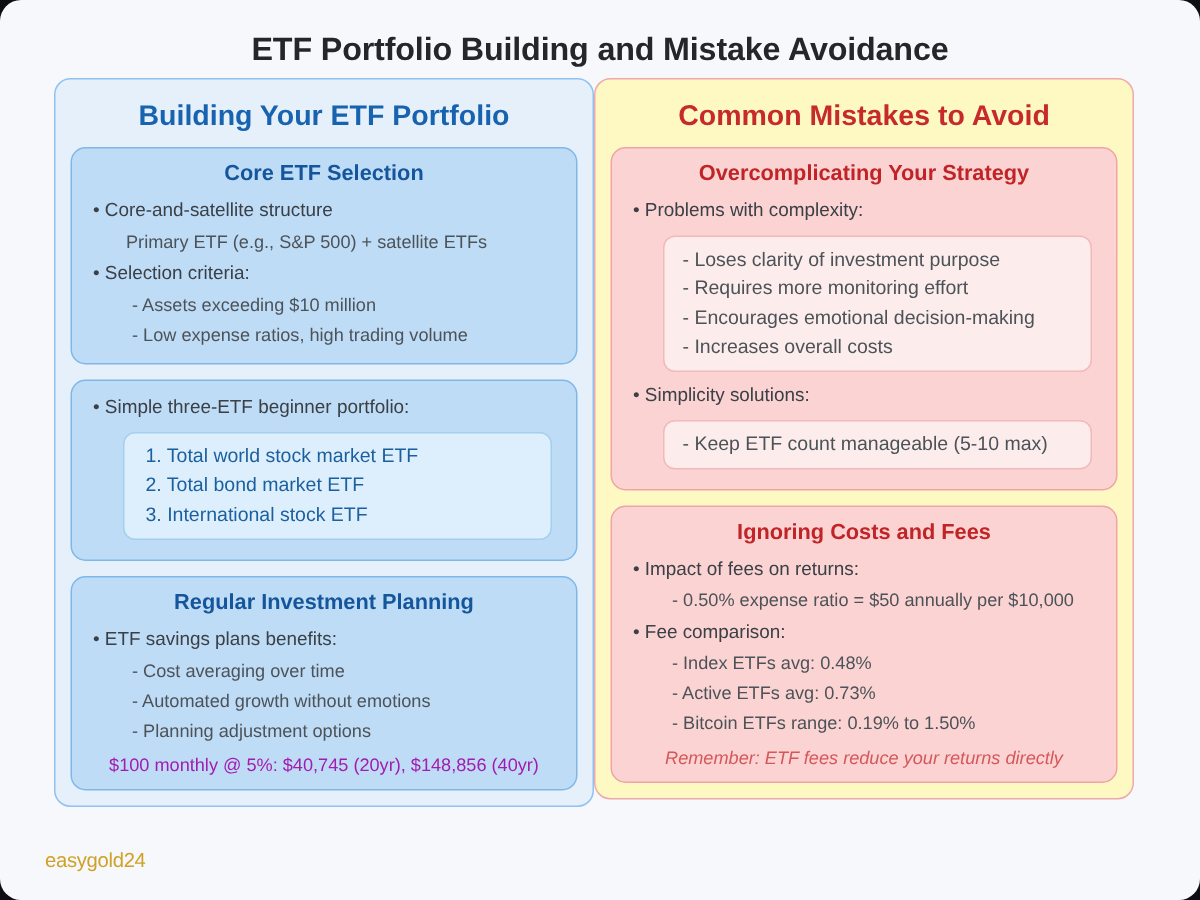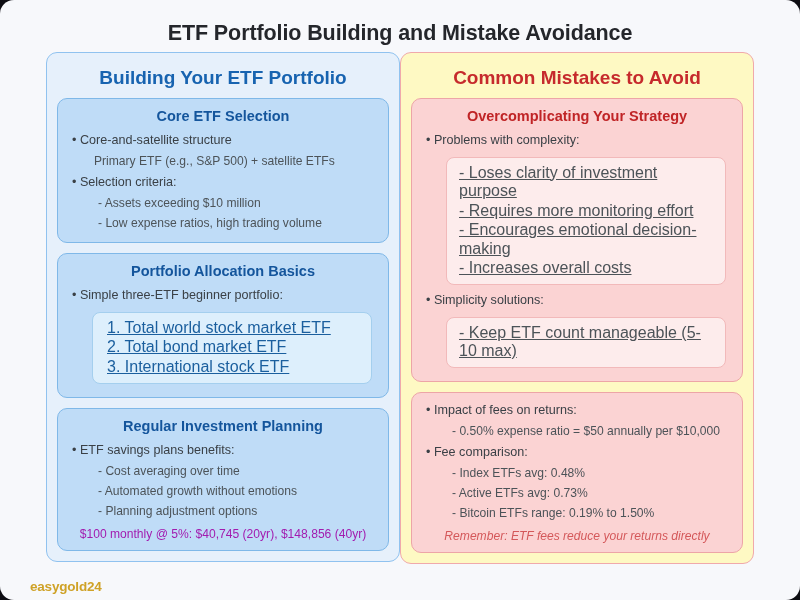--- a/index.html
+++ b/index.html
@@ -28,21 +28,21 @@
     font-weight: bold;
     color: #24262b;
     letter-spacing: -0.1px;
     padding-top: 15px;
     height: 52px;
     line-height: 36px;
   }
 
   .columns {
     display: flex;
-    padding: 0 46px;
+    padding: 0 36px;
     align-items: flex-start;
   }
 
   .panel {
     width: 360px;
     border-radius: 11px;
     padding: 9px 10px 10px 10px;
     border: 1.6px solid;
   }
 
@@ -95,45 +95,44 @@
   .inner {
     border-radius: 8px;
     border: 1.3px solid;
     padding: 5px 8px 6px 8px;
     margin: 5px 6px 5px 24px;
   }
   .panel.blue .inner { background: #ddeffc; border-color: #a4cfee; }
   .panel.red  .inner { background: #fdecec; border-color: #f2b9ba; }
 
   .inner .line {
-    font-size: 16px;
+    font-size: 13px;
     line-height: 18.5px;
     padding: 0.5px 0;
-    text-decoration: underline;
   }
   .panel.blue .inner .line { color: #1b5f9e; padding-left: 6px; }
   .panel.red  .inner .line { color: #4c5358; padding-left: 4px; }
 
   .footnote {
     font-size: 12.1px;
     text-align: center;
     padding: 5px 0 1px 0;
     color: #a21caf;
   }
   .footnote.italic {
     font-style: italic;
     color: #d4585a;
   }
 
   .logo {
     position: absolute;
     left: 30px;
-    bottom: 6px;
+    bottom: 19px;
     font-size: 13.5px;
-    font-weight: bold;
+    font-weight: normal;
     color: #cfa227;
     letter-spacing: -0.2px;
   }
 </style>
 </head>
 <body>
 
 <div class="page">
 
   <div class="title">ETF Portfolio Building and Mistake Avoidance</div>
@@ -146,21 +145,20 @@
       <div class="card">
         <div class="card-head">Core ETF Selection</div>
         <div class="bullet">• Core-and-satellite structure</div>
         <div class="sub">Primary ETF (e.g., S&amp;P 500) + satellite ETFs</div>
         <div class="bullet">• Selection criteria:</div>
         <div class="sub deep">- Assets exceeding $10 million</div>
         <div class="sub deep">- Low expense ratios, high trading volume</div>
       </div>
 
       <div class="card">
-        <div class="card-head">Portfolio Allocation Basics</div>
         <div class="bullet">• Simple three-ETF beginner portfolio:</div>
         <div class="inner">
           <div class="line">1. Total world stock market ETF</div>
           <div class="line">2. Total bond market ETF</div>
           <div class="line">3. International stock ETF</div>
         </div>
       </div>
 
       <div class="card">
         <div class="card-head">Regular Investment Planning</div>
@@ -184,20 +182,21 @@
           <div class="line">- Encourages emotional decision-making</div>
           <div class="line">- Increases overall costs</div>
         </div>
         <div class="bullet">• Simplicity solutions:</div>
         <div class="inner">
           <div class="line">- Keep ETF count manageable (5-10 max)</div>
         </div>
       </div>
 
       <div class="card">
+        <div class="card-head">Ignoring Costs and Fees</div>
         <div class="bullet">• Impact of fees on returns:</div>
         <div class="sub deep">- 0.50% expense ratio = $50 annually per $10,000</div>
         <div class="bullet">• Fee comparison:</div>
         <div class="sub deep">- Index ETFs avg: 0.48%</div>
         <div class="sub deep">- Active ETFs avg: 0.73%</div>
         <div class="sub deep">- Bitcoin ETFs range: 0.19% to 1.50%</div>
         <div class="footnote italic">Remember: ETF fees reduce your returns directly</div>
       </div>
     </div>
 

